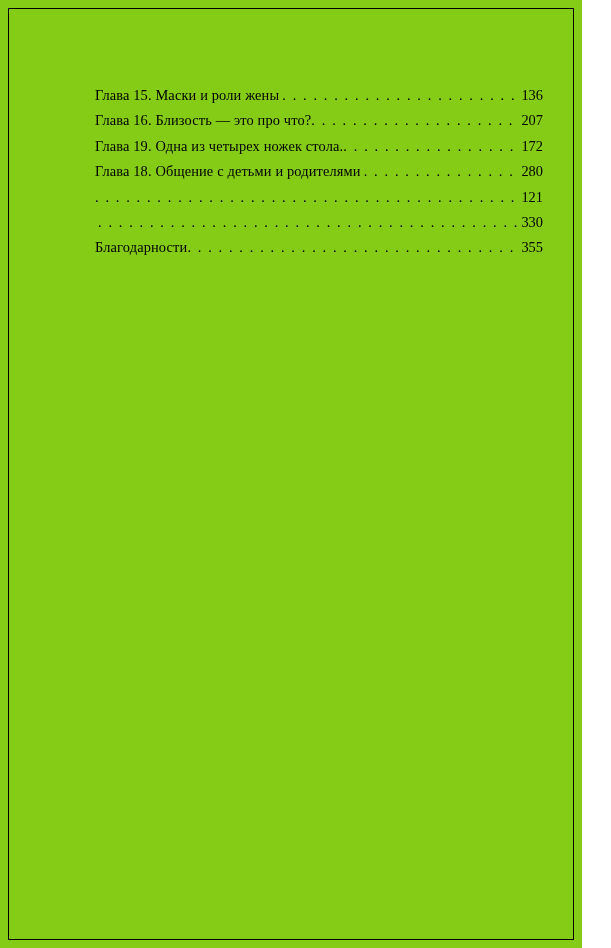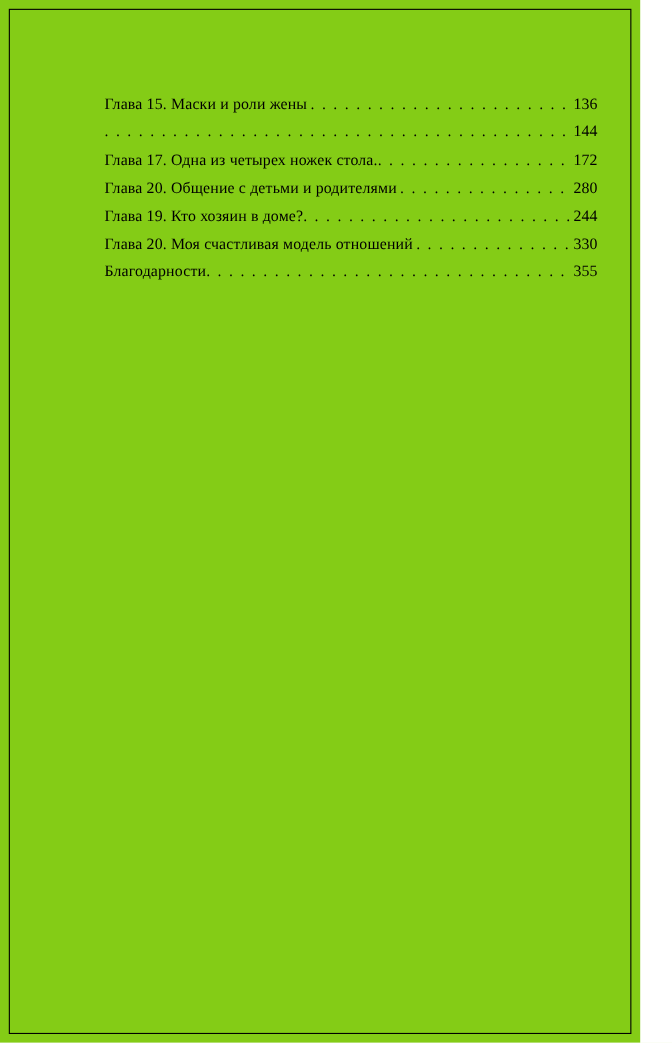--- a/index.html
+++ b/index.html
@@ -72,44 +72,43 @@
 
   <div class="toc">
 
     <div class="toc-entry">
       <span class="toc-title">Глава 15. Маски и роли жены</span>
       <span class="toc-dots">. . . . . . . . . . . . . . . . . . . . . . . . . . . . . . . . . . . . . . . . . .</span>
       <span class="toc-page">136</span>
     </div>
 
     <div class="toc-entry tight">
+      <span class="toc-title">Глава 16. Близость — это про что?</span>
       <span class="toc-dots">. . . . . . . . . . . . . . . . . . . . . . . . . . . . . . . . . . . . . . . . . .</span>
-      <span class="toc-page">144</span>
+      <span class="toc-page">207</span>
     </div>
 
     <div class="toc-entry tight">
-      <span class="toc-title">Глава 17. Одна из четырех ножек стола.</span>
+      <span class="toc-title">Глава 19. Одна из четырех ножек стола.</span>
       <span class="toc-dots">. . . . . . . . . . . . . . . . . . . . . . . . . . . . . . . . . . . . . . . . . .</span>
       <span class="toc-page">172</span>
     </div>
 
     <div class="toc-entry">
-      <span class="toc-title">Глава 20. Общение с детьми и родителями</span>
+      <span class="toc-title">Глава 18. Общение с детьми и родителями</span>
       <span class="toc-dots">. . . . . . . . . . . . . . . . . . . . . . . . . . . . . . . . . . . . . . . . . .</span>
       <span class="toc-page">280</span>
     </div>
 
     <div class="toc-entry tight">
-      <span class="toc-title">Глава 19. Кто хозяин в доме?</span>
       <span class="toc-dots">. . . . . . . . . . . . . . . . . . . . . . . . . . . . . . . . . . . . . . . . . .</span>
-      <span class="toc-page">244</span>
+      <span class="toc-page">121</span>
     </div>
 
     <div class="toc-entry">
-      <span class="toc-title">Глава 20. Моя счастливая модель отношений</span>
       <span class="toc-dots">. . . . . . . . . . . . . . . . . . . . . . . . . . . . . . . . . . . . . . . . . .</span>
       <span class="toc-page">330</span>
     </div>
 
     <div class="toc-entry tight">
       <span class="toc-title">Благодарности</span>
       <span class="toc-dots">. . . . . . . . . . . . . . . . . . . . . . . . . . . . . . . . . . . . . . . . . .</span>
       <span class="toc-page">355</span>
     </div>
 

